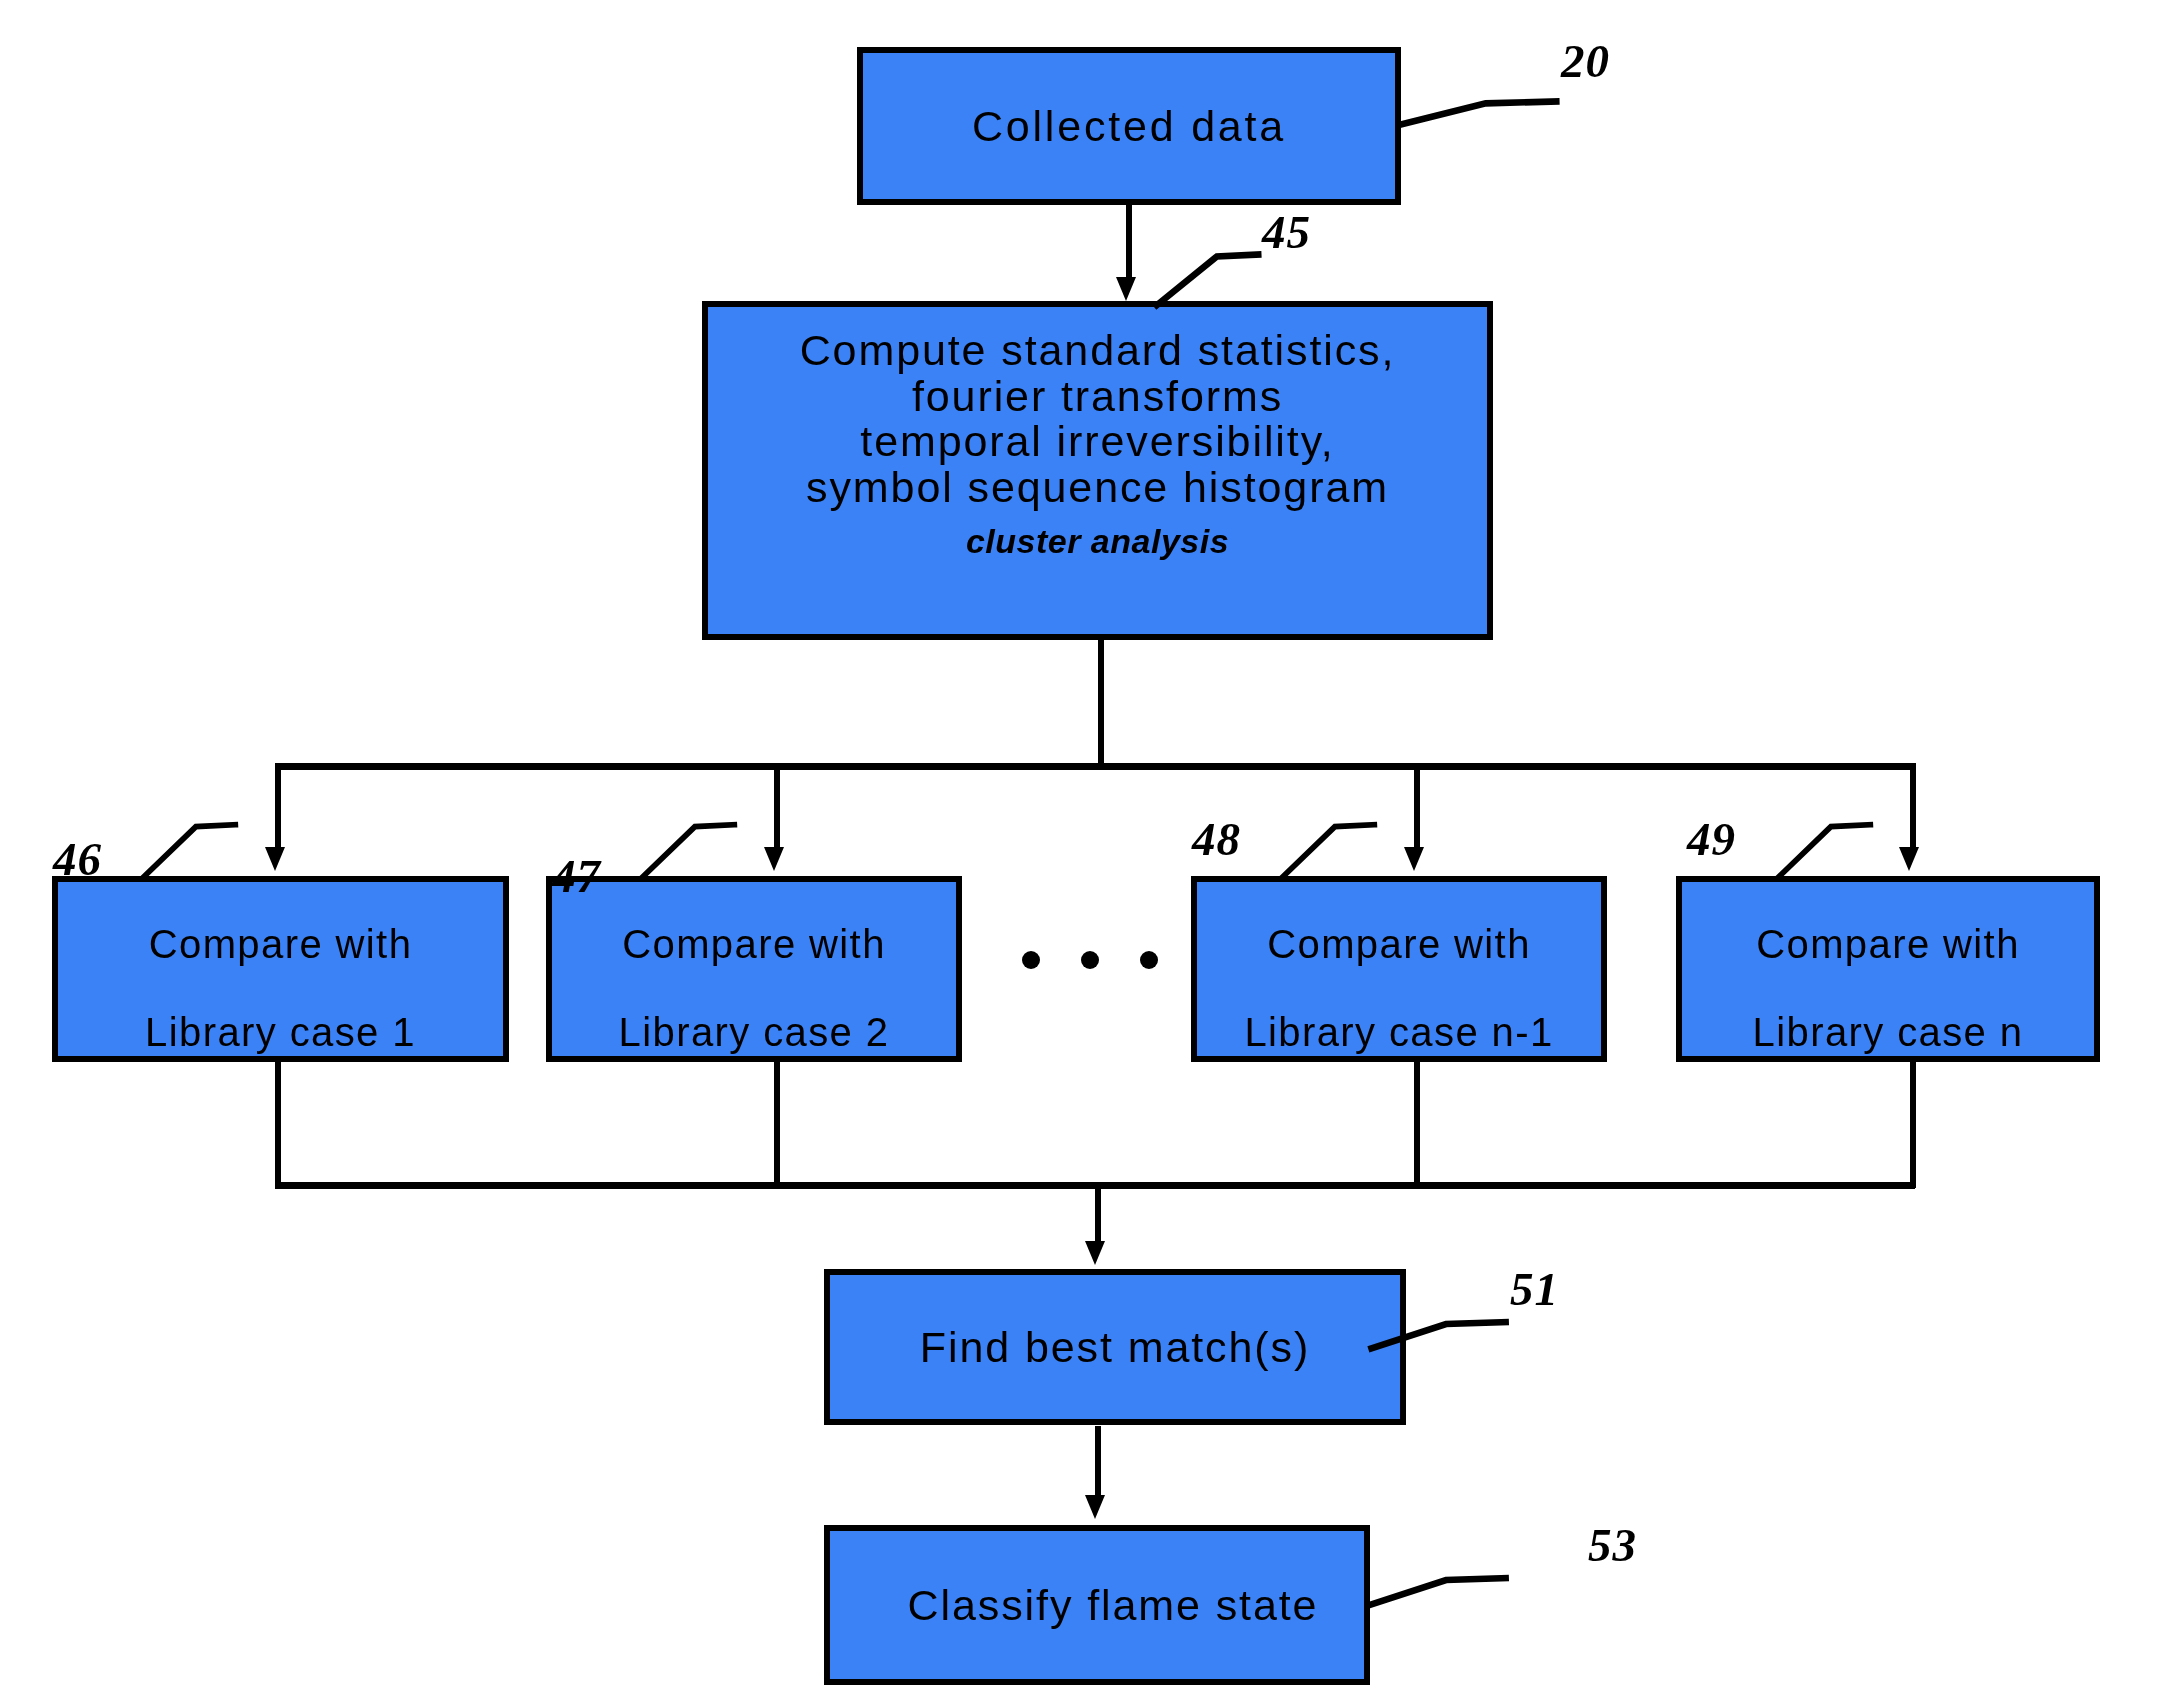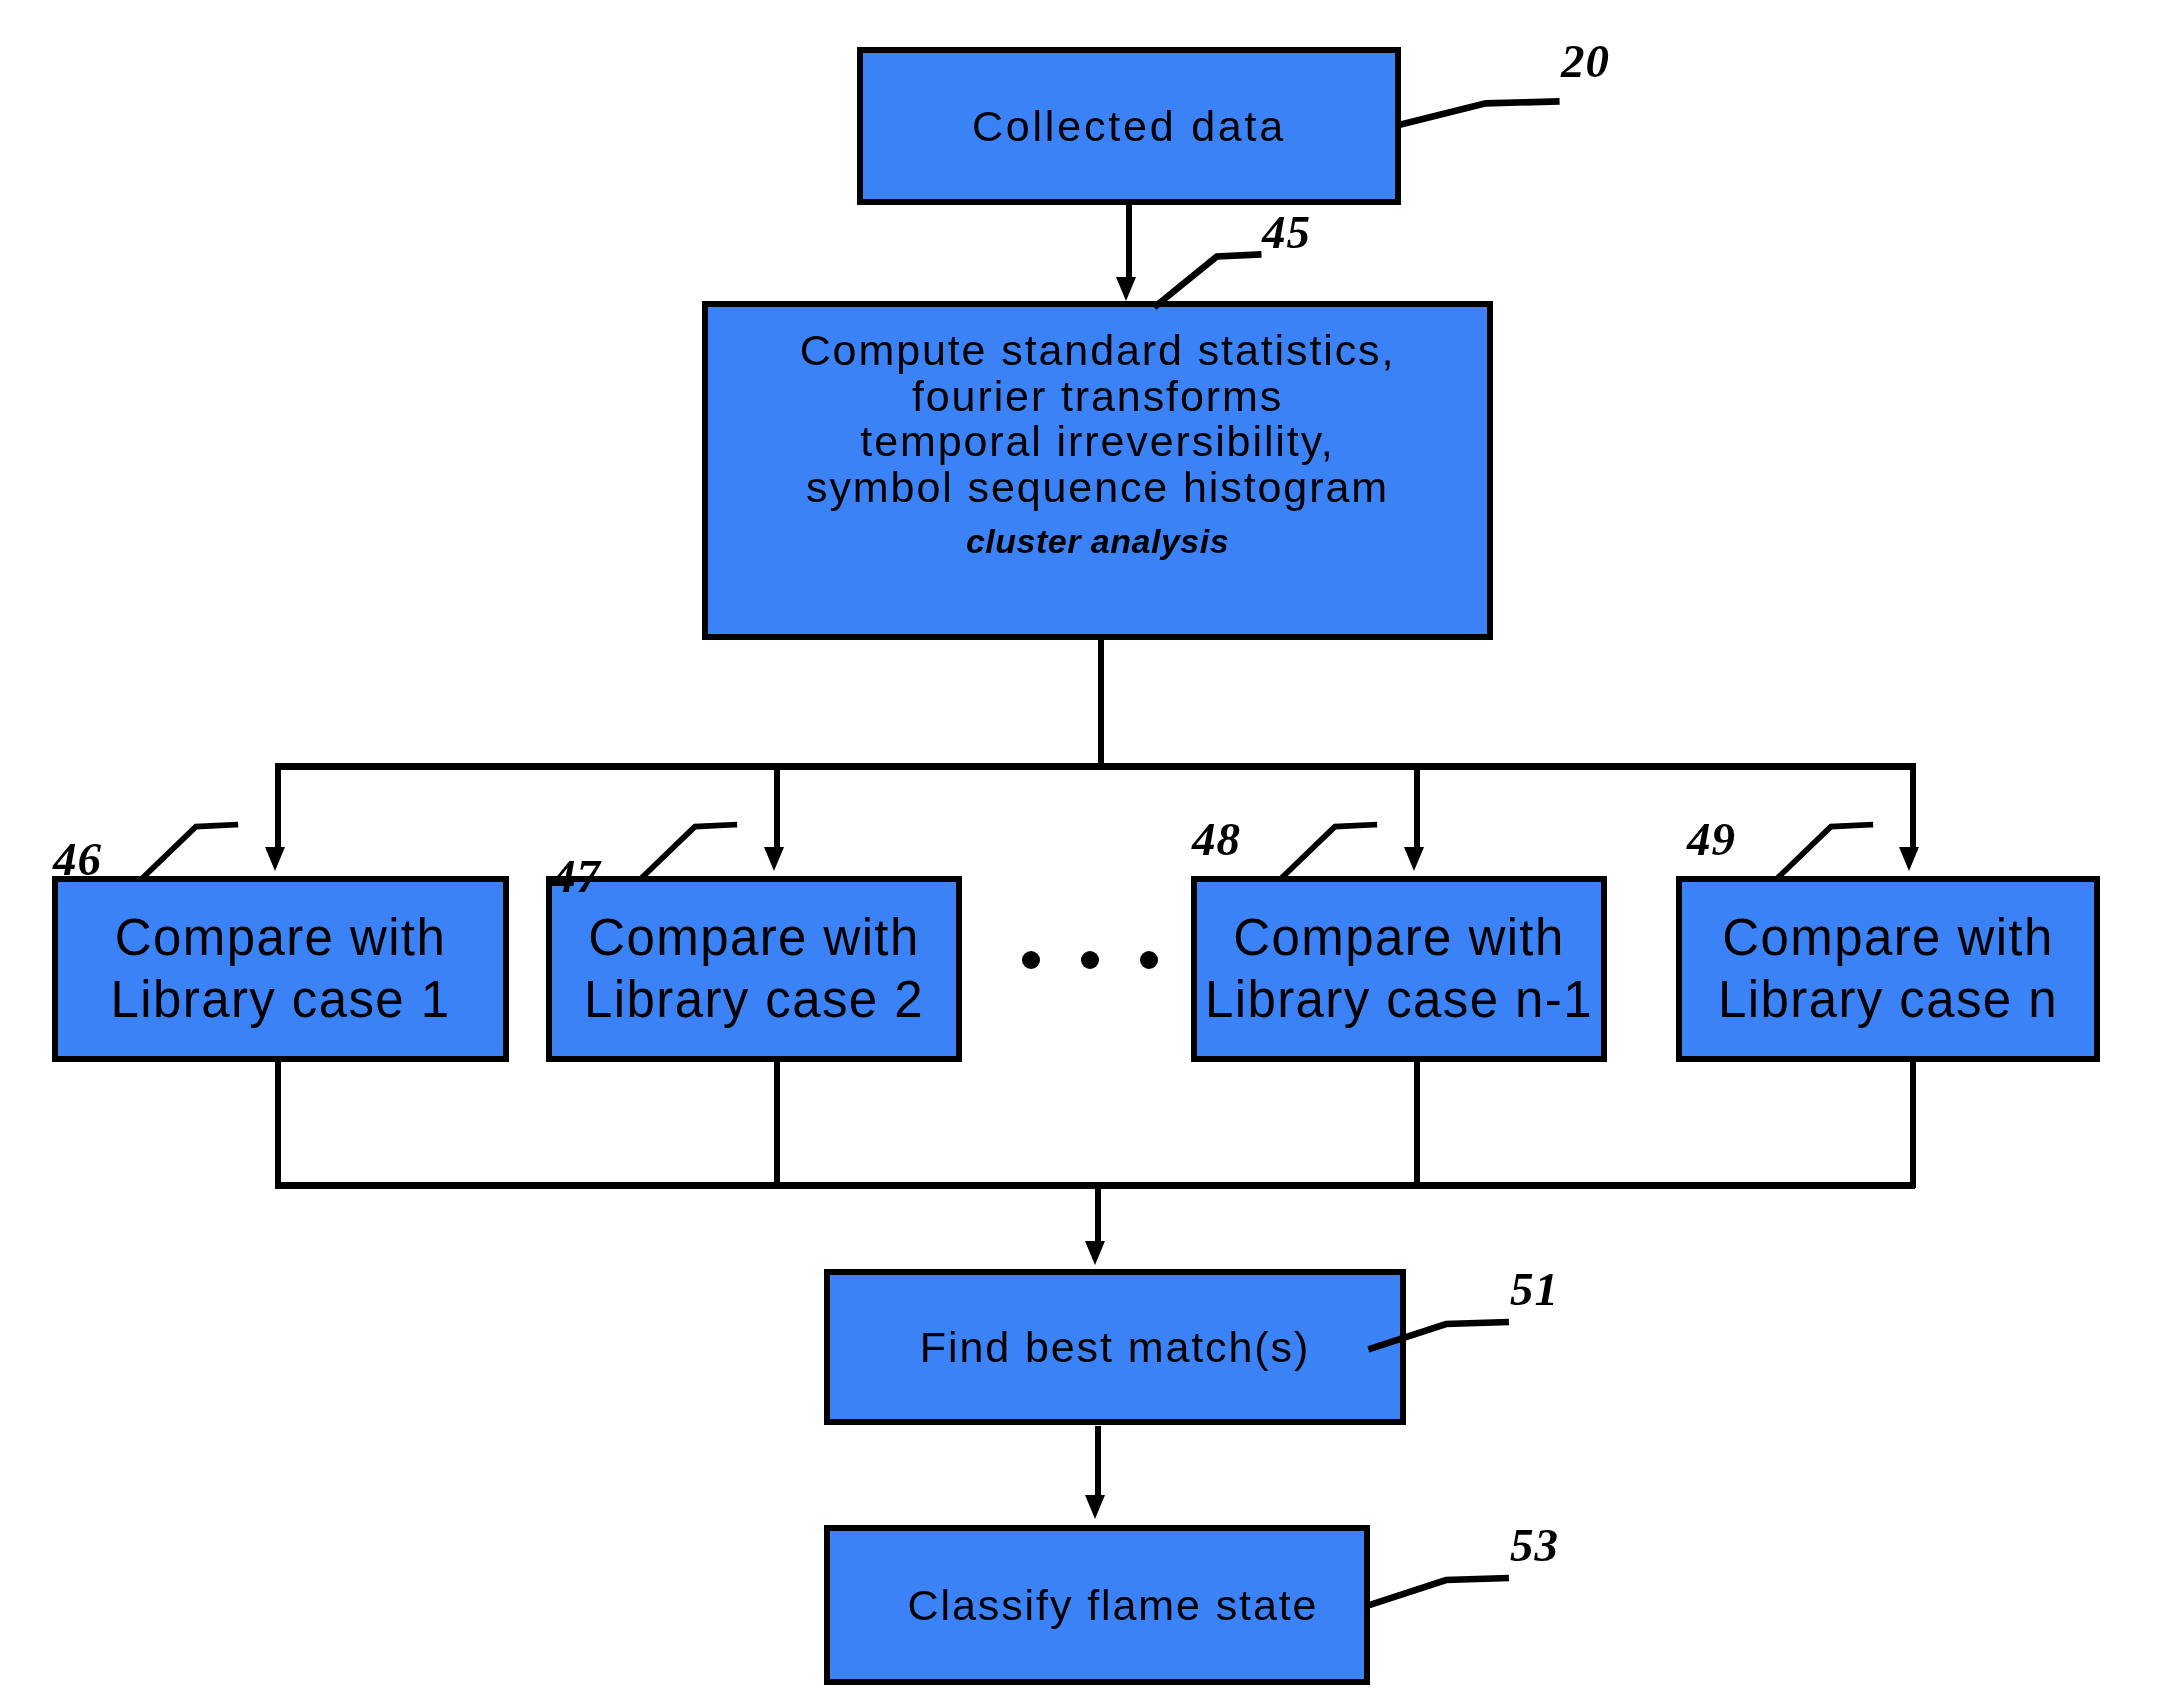--- a/index.html
+++ b/index.html
@@ -61,23 +61,24 @@
     font-style: italic;
     font-size: 34px;
     letter-spacing: 0.5px;
     margin-top: 13px;
     font-weight: bold;
   }
 
   
   .cmp-box { top: 876px; height: 186px; }
   .cmp-box .line {
-    font-size: 51px;
+    font-size: 40px;
     line-height: 1.22;
     letter-spacing: 1.4px;
+    margin-top: 39px;
   }
   #box-cmp-1 { left: 52px;   width: 457px; }
   #box-cmp-2 { left: 546px;  width: 416px; }
   #box-cmp-3 { left: 1191px; width: 416px; }
   #box-cmp-4 { left: 1676px; width: 424px; }
 
   
   #box-find-best {
     left: 824px; top: 1269px; width: 582px; height: 156px;
   }
@@ -255,16 +256,16 @@
   <div class="arrowhead" style="left:1085px; top:1495px;"></div>
 
   <div class="box" id="box-classify">
     <span class="line">Classify flame state</span>
   </div>
   <div class="leader" style="left:1369px; top:1567px;">
     <svg width="141" height="41" viewBox="0 0 150 44">
       <path d="M2,40 L82,14 L146,12" stroke="#000000" stroke-width="7" fill="none" stroke-linecap="square"></path>
     </svg>
   </div>
-  <div class="ref" style="left:1510px; top:1518px;">53</div>
+  <div class="ref" style="left:1588px; top:1518px;">53</div>
 
 </div>
 
 
 </body></html>

